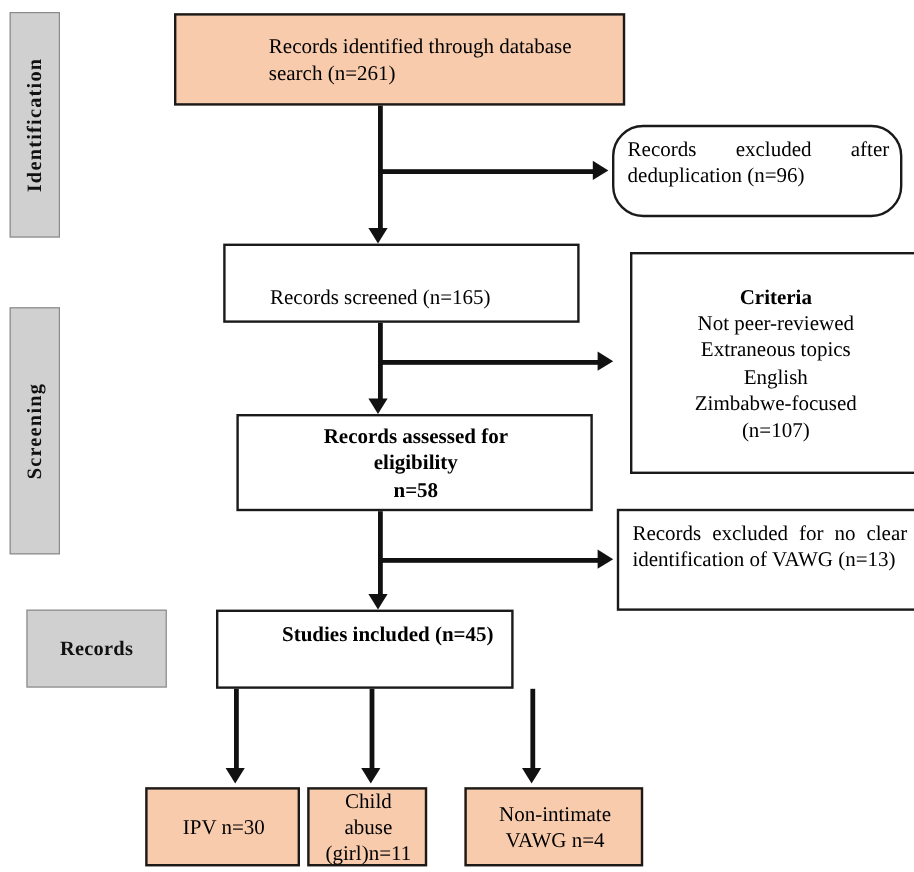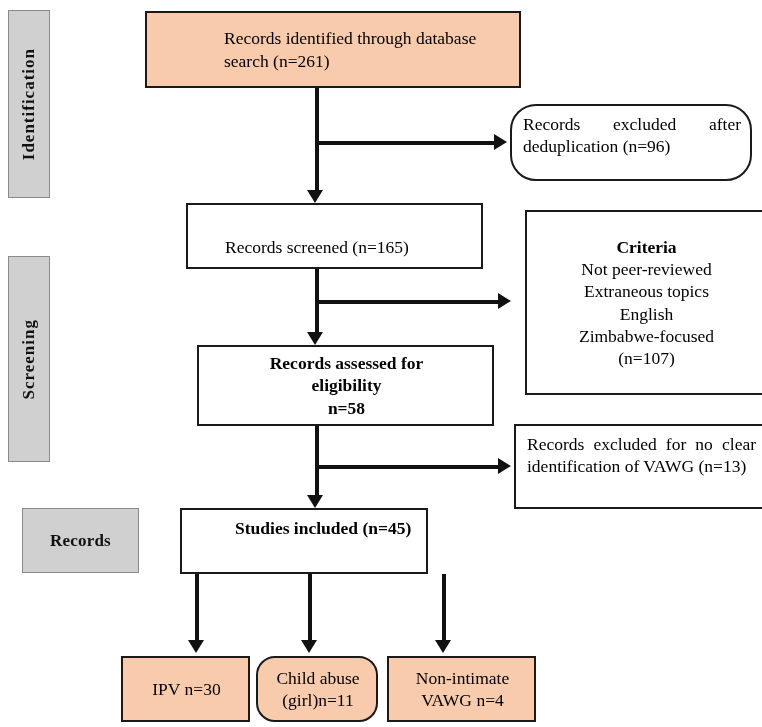--- a/index.html
+++ b/index.html
@@ -139,21 +139,21 @@
   <div class="node bold" style="left:180px; top:508px; width:248px; height:66px;">
     <div class="txt" style="text-align:left; padding-left:42px;">Studies included (n=45)</div>
   </div>
 
   <div class="node peach center mid" style="left:110px; top:656px; width:129px; height:66px;">
     <div class="txt">
       <div>IPV n=30</div>
     </div>
   </div>
 
-  <div class="node peach center mid" style="left:245px; top:656px; width:122px; height:66px;border-radius:19px;">
+  <div class="node peach center mid" style="left:245px; top:656px; width:100px; height:66px;">
     <div class="txt">
       <div>Child abuse</div>
       <div>(girl)n=11</div>
     </div>
   </div>
 
   <div class="node peach center mid" style="left:376px; top:656px; width:149px; height:66px;">
     <div class="txt">
       <div>Non-intimate</div>
       <div>VAWG n=4</div>

